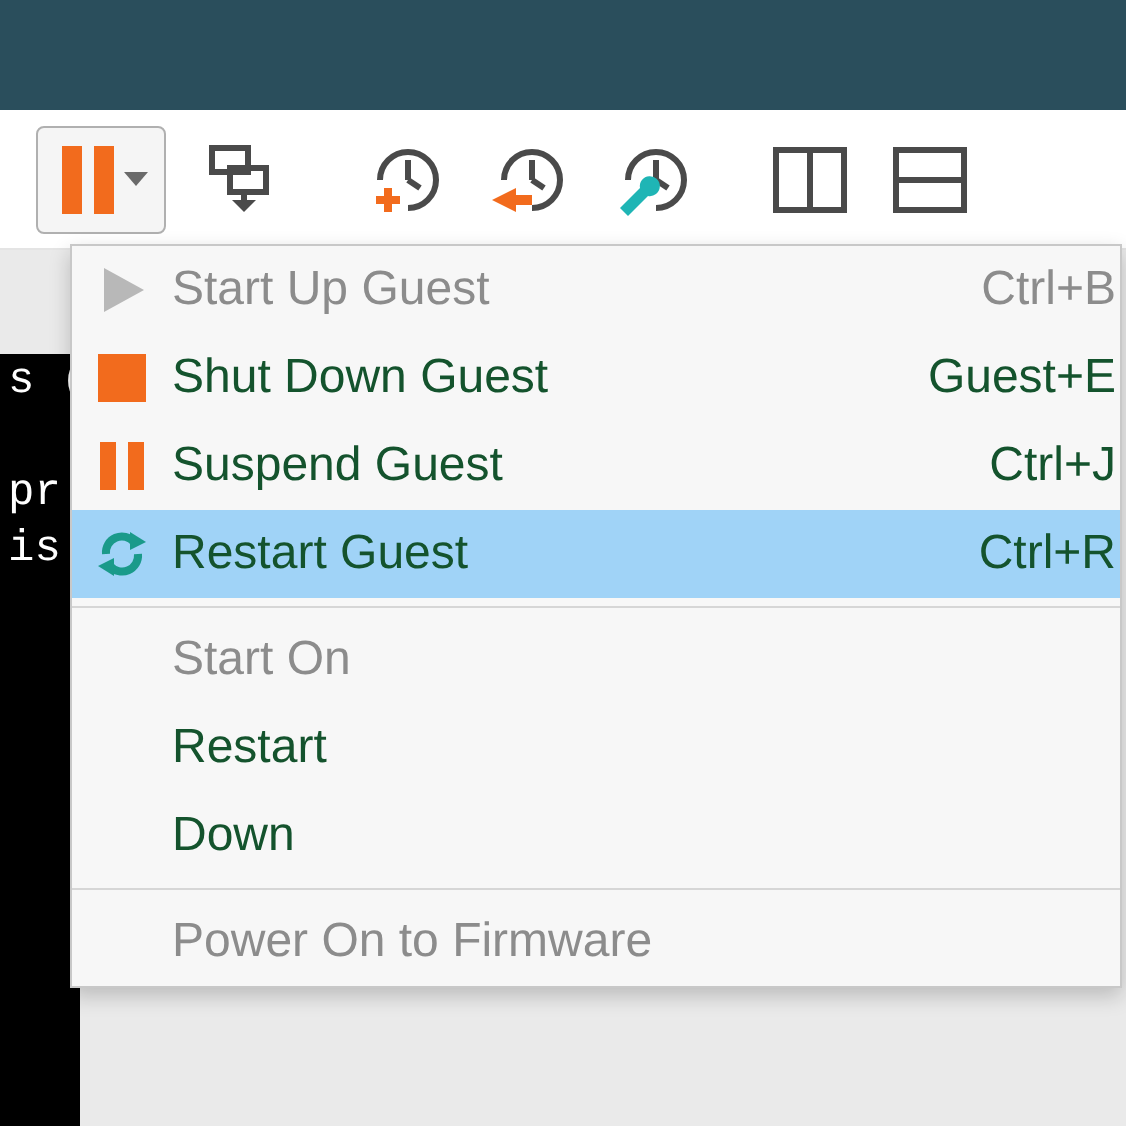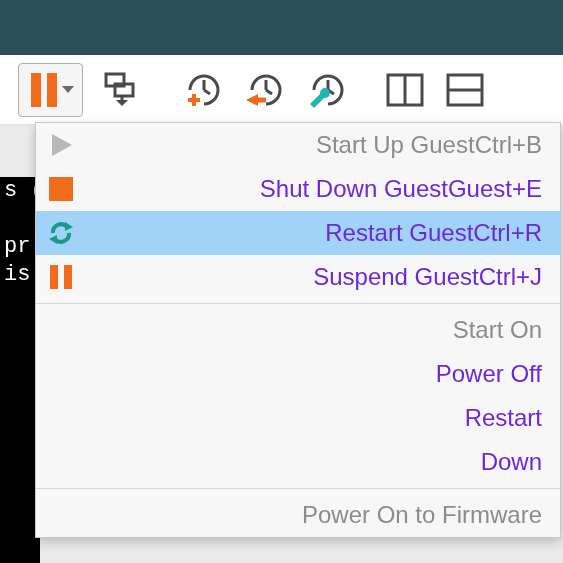--- a/index.html
+++ b/index.html
@@ -73,31 +73,31 @@
     width: 526px;
     background: #f7f7f7;
     border: 1px solid #c8c8c8;
     box-shadow: 0 4px 10px rgba(0,0,0,0.2);
   }
   .menu-item {
     display: flex;
     align-items: center;
     height: 44px;
     font-size: 24px;
-    color: #6d28d9;
+    color: #14532d;
   }
   .menu-item.disabled { color: #8c8c8c; }
   .menu-item .mi-icon {
     width: 50px;
     display: inline-flex;
     align-items: center;
     justify-content: center;
   }
-  .menu-item .mi-label { flex: 1; text-align: right; }
-  .menu-item .mi-shortcut { padding-right: 18px; }
+  .menu-item .mi-label { flex: 1; }
+  .menu-item .mi-shortcut { padding-right: 2px; }
   .menu-item.hover { background: #a0d3f7; }
   .menu-sep {
     height: 1px;
     background: #d6d6d6;
     margin: 4px 0;
   }
 </style>
 </head>
 <body>
 
@@ -191,57 +191,52 @@
   <div class="menu-item">
     <span class="mi-icon">
       <svg width="26" height="26" viewBox="0 0 26 26">
           <rect x="1" y="1" width="24" height="24" fill="#f26b1d"></rect>
         </svg>
     </span>
     <span class="mi-label">Shut Down Guest</span>
     <span class="mi-shortcut">Guest+E</span>
   </div>
 
+  <div class="menu-item">
+    <span class="mi-icon">
+      <svg width="26" height="26" viewBox="0 0 26 26">
+        <rect x="2" y="1" width="8" height="24" fill="#f26b1d"></rect>
+        <rect x="16" y="1" width="8" height="24" fill="#f26b1d"></rect>
+      </svg>
+    </span>
+    <span class="mi-label">Suspend Guest</span>
+    <span class="mi-shortcut">Ctrl+J</span>
+  </div>
+
   <div class="menu-item hover">
     <span class="mi-icon">
       <svg width="28" height="28" viewBox="0 0 28 28">
         <path d="M 6 14 A 8 8 0 0 1 20 8" stroke="#1a9a8a" stroke-width="4" fill="none"></path>
         <polygon points="18,3 26,8 18,12" fill="#1a9a8a"></polygon>
         <path d="M 22 14 A 8 8 0 0 1 8 20" stroke="#1a9a8a" stroke-width="4" fill="none"></path>
         <polygon points="10,25 2,20 10,16" fill="#1a9a8a"></polygon>
       </svg>
     </span>
     <span class="mi-label">Restart Guest</span>
     <span class="mi-shortcut">Ctrl+R</span>
   </div>
 
-  <div class="menu-item">
-    <span class="mi-icon">
-      <svg width="26" height="26" viewBox="0 0 26 26">
-        <rect x="2" y="1" width="8" height="24" fill="#f26b1d"></rect>
-        <rect x="16" y="1" width="8" height="24" fill="#f26b1d"></rect>
-      </svg>
-    </span>
-    <span class="mi-label">Suspend Guest</span>
-    <span class="mi-shortcut">Ctrl+J</span>
-  </div>
-
   <div class="menu-sep"></div>
 
   <div class="menu-item disabled">
     <span class="mi-icon"></span>
     <span class="mi-label">Start On</span>
     <span class="mi-shortcut"></span>
   </div>
 
-  <div class="menu-item">
-    <span class="mi-icon"></span>
-    <span class="mi-label">Power Off</span>
-    <span class="mi-shortcut"></span>
-  </div>
 
   <div class="menu-item">
     <span class="mi-icon"></span>
     <span class="mi-label">Restart</span>
     <span class="mi-shortcut"></span>
   </div>
 
   <div class="menu-item">
     <span class="mi-icon"></span>
     <span class="mi-label">Down</span>

